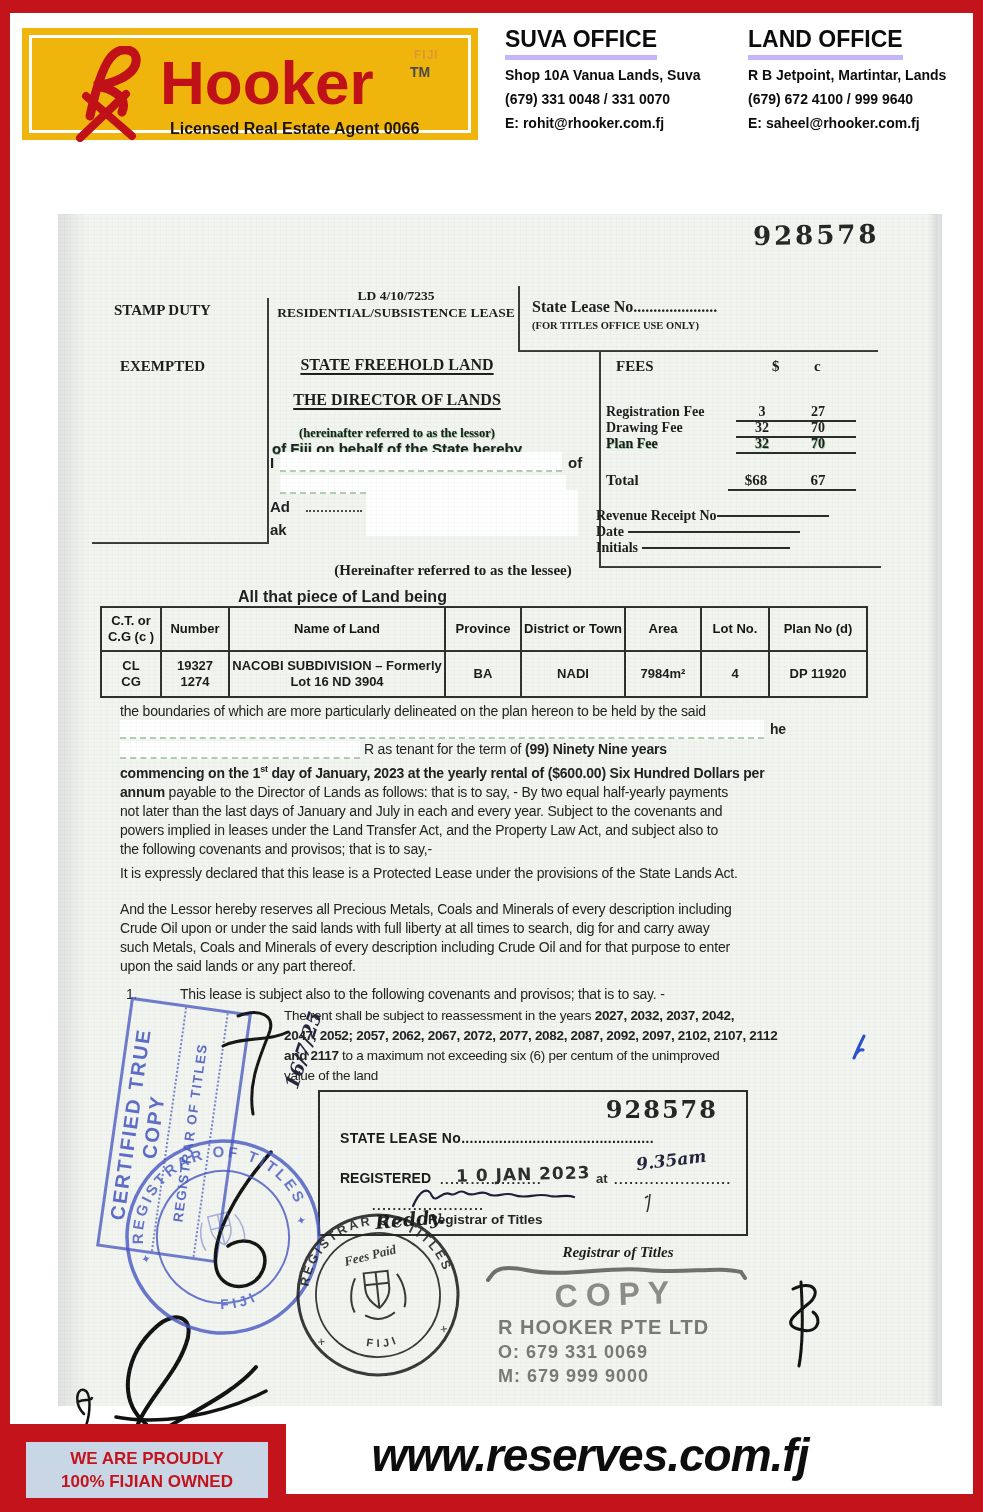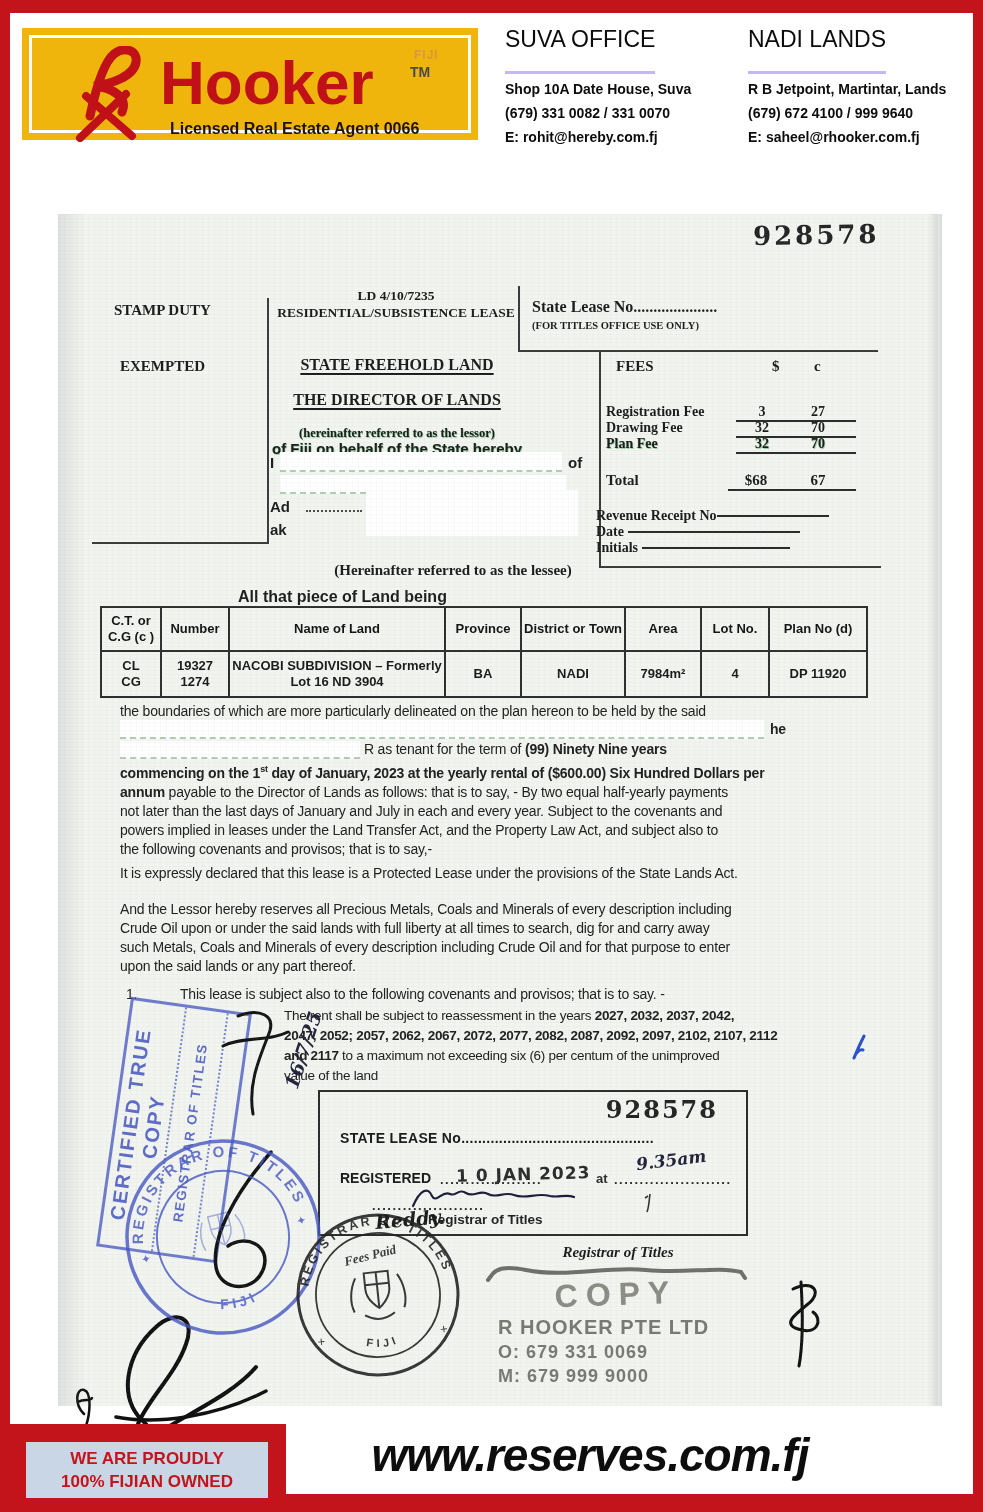--- a/index.html
+++ b/index.html
@@ -16,21 +16,21 @@
   
   .logo-box { left:22px; top:28px; width:456px; height:112px; background:#efb50c; }
   .logo-inner { position:absolute; left:7px; top:7px; right:7px; bottom:7px; border:3px solid #ffffff; background:#efb50c; }
   .fiji-tag { left:382px; top:10px; font-size:12px; font-weight:bold; color:#d79a36; letter-spacing:1px; }
   .brand { left:128px; top:14px; font-size:62px; font-weight:bold; color:#bf1117; letter-spacing:0px; line-height:1; }
   .brand-tm { left:378px; top:26px; font-size:14px; font-weight:bold; color:#4a4a4a; }
   .tagline { left:138px; top:82px; font-size:16px; font-weight:bold; color:#1c1206; }
   .office { width:230px; color:#0c0c0c; }
   .office-suva { left:505px; top:26px; }
   .office-nadi { left:748px; top:26px; }
-  .office-title { display:inline-block; font-size:23px; font-weight:normal; border-bottom:3px solid #c4b5fd; padding-bottom:18px; letter-spacing:0px; }
+  .office-title { display:inline-block; font-size:23px; font-weight:bold; border-bottom:5px solid #c4b5fd; padding-bottom:2px; letter-spacing:0px; }
   .office-line { font-size:14px; font-weight:bold; margin-top:6px; line-height:18px; white-space:nowrap; }
 
   
   .banner { left:345px; top:166px; width:312px; height:50px; background:#ffff00; display:flex; align-items:center; justify-content:center; }
   .banner span { font-size:38px; font-weight:800; letter-spacing:1px; color:#0a0a0a; font-family:"Liberation Sans",sans-serif; }
 
   
   .scan { left:58px; top:214px; width:880px; height:1192px; background:#f2f4ef; }
   .scan-tex { inset:0; background:
       repeating-linear-gradient(180deg, rgba(140,152,168,.055) 0 1px, transparent 1px 4px),
@@ -132,27 +132,27 @@
       </svg>
       <span class="abs fiji-tag">FIJI</span>
       <span class="abs brand">Hooker</span>
       <span class="abs brand-tm">TM</span>
       <span class="abs tagline">Licensed Real Estate Agent 0066</span>
     </div>
   </div>
 
   <div class="abs office office-suva">
     <span class="office-title">SUVA OFFICE</span>
-    <div class="office-line">Shop 10A Date House, Suva</div>
-    <div class="office-line">(679) 331 0082 / 331 0070</div>
-    <div class="office-line">E: rohit@hereby.com.fj</div>
+    <div class="office-line">Shop 10A Vanua Lands, Suva</div>
+    <div class="office-line">(679) 331 0048 / 331 0070</div>
+    <div class="office-line">E: rohit@rhooker.com.fj</div>
   </div>
 
   <div class="abs office office-nadi">
-    <span class="office-title">NADI LANDS</span>
+    <span class="office-title">LAND OFFICE</span>
     <div class="office-line">R B Jetpoint, Martintar, Lands</div>
     <div class="office-line">(679) 672 4100 / 999 9640</div>
     <div class="office-line">E: saheel@rhooker.com.fj</div>
   </div>
 
 
   <div class="abs scan">
 
     <div class="abs serial-top">928578</div>
 

